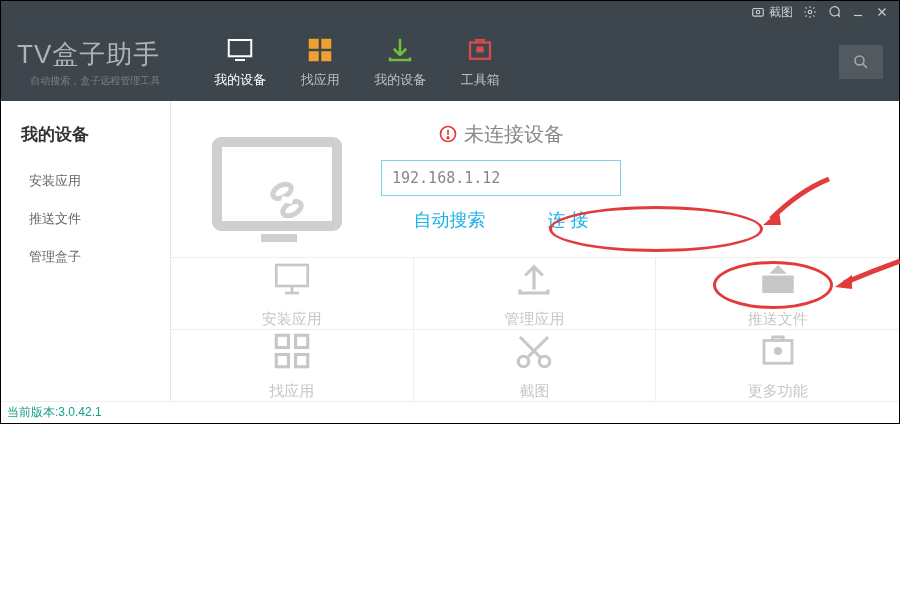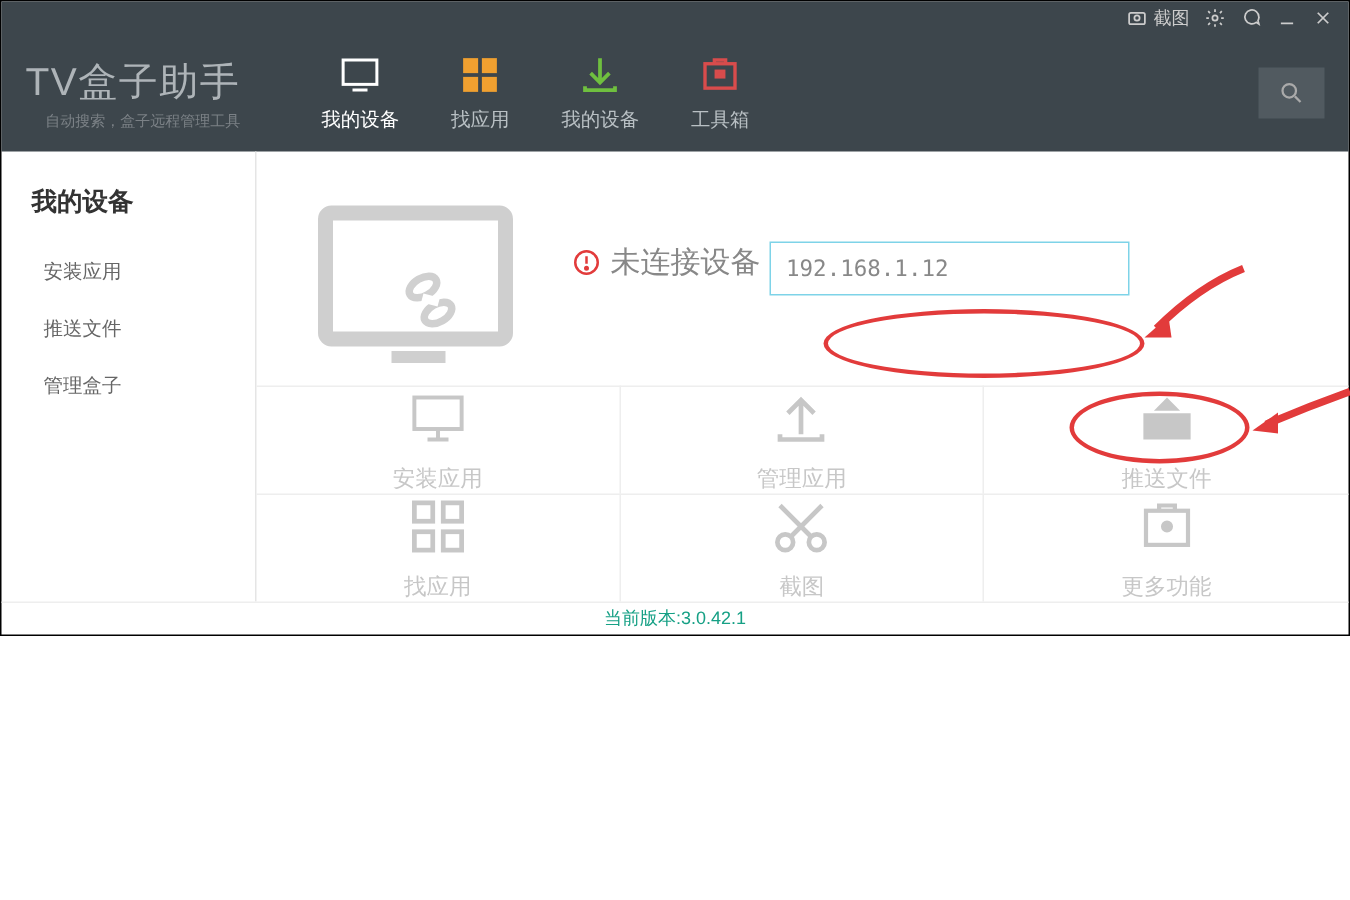--- a/index.html
+++ b/index.html
@@ -31,35 +31,35 @@
   .body { flex: 1; display: flex; min-height: 0; }
   .side { width: 170px; border-right: 1px solid #e5e5e5; padding-top: 14px; }
   .side-title { font-size: 17px; font-weight: bold; color: #333; padding: 8px 20px 16px; }
   .side-item { font-size: 13px; color: #666; padding: 10px 28px; cursor: pointer; }
   .side-item.active { background: #9c9e9e; color: #fff; }
   .main { flex: 1; display: flex; flex-direction: column; position: relative; }
 
   .connect-area { height: 240px; display: flex; align-items: center; padding-left: 40px; position: relative; }
   .device-illus { width: 140px; height: 120px; position: relative; margin-right: 30px; margin-top: 30px; }
   .device-illus svg { width: 140px; height: 120px; }
-  .connect-col { display: flex; flex-direction: row; align-items: flex-start; gap: 6px; }
+  .connect-col { display: flex; flex-direction: column; align-items: center; gap: 6px; }
   .status-row { display: flex; align-items: center; gap: 6px; font-size: 20px; color: #888; margin-bottom: 6px; }
   .status-row svg { width: 20px; height: 20px; }
   .ip-input { width: 240px; height: 36px; border: 1px solid #7ed3e8; padding: 12px 10px; font-size: 15px; color: #888; font-family: Consolas, monospace; }
   .btn-row { display: flex; gap: 30px; }
   .action-btn { border: none; background: #fff; color: #1ab2e8; font-size: 18px; padding: 6px 16px; cursor: pointer; position: relative; }
   .ring { position: absolute; border: 3px solid #e23b3b; border-radius: 50%; pointer-events: none; }
   .arrow { position: absolute; pointer-events: none; }
 
   .grid { display: grid; grid-template-columns: 1fr 1fr 1fr; grid-template-rows: 1fr 1fr; flex: 1; }
   .cell { border-top: 1px solid #eee; border-right: 1px solid #eee; display: flex; flex-direction: column; align-items: center; justify-content: center; gap: 10px; color: #c7c7c7; font-size: 15px; cursor: pointer; }
   .cell:nth-child(3n) { border-right: none; }
   .cell svg { width: 42px; height: 42px; }
 
-  .footer { height: 22px; border-top: 1px solid #eee; display: flex; align-items: center; padding: 0 6px; justify-content: center; }
+  .footer { height: 22px; border-top: 1px solid #eee; display: flex; align-items: center; padding: 0 6px; }
   .ver { font-size: 12px; color: #16a085; }
 </style>
 </head>
 <body>
 
 <div class="window">
   <div class="topbar">
     <div class="titlebar">
       <span class="tl">
         <svg viewBox="0 0 24 24" fill="none" stroke="#ccc" stroke-width="2">
@@ -163,20 +163,24 @@
         <div class="connect-col">
           <div class="status-row">
             <svg viewBox="0 0 24 24" fill="none" stroke="#e23b3b" stroke-width="2">
                 <circle cx="12" cy="12" r="9"></circle>
                 <line x1="12" y1="7" x2="12" y2="13"></line>
                 <circle cx="12" cy="16.5" r="1" fill="#e23b3b"></circle>
               </svg>
             <span>未连接设备</span>
           </div>
           <input class="ip-input" value="192.168.1.12" style="">
+          <div class="btn-row">
+            <button class="action-btn">自动搜索</button>
+            <button class="action-btn">连 接</button>
+          </div>
         </div>
 
         <div class="ring" style="left:378px; top:105px; width:214px; height:46px;"></div>
         <div class="ring" style="left:542px; top:160px; width:120px; height:48px;"></div>
         <svg class="arrow" style="left:588px; top:70px; width:80px; height:60px;" viewBox="0 0 80 60">
           <path d="M70 8 Q40 20 12 48" fill="none" stroke="#e23b3b" stroke-width="5"></path>
           <polygon points="4,54 20,40 22,54" fill="#e23b3b"></polygon>
         </svg>
         <svg class="arrow" style="left:661px; top:150px; width:70px; height:40px;" viewBox="0 0 70 40">
           <path d="M68 10 Q40 20 12 32" fill="none" stroke="#e23b3b" stroke-width="5"></path>

